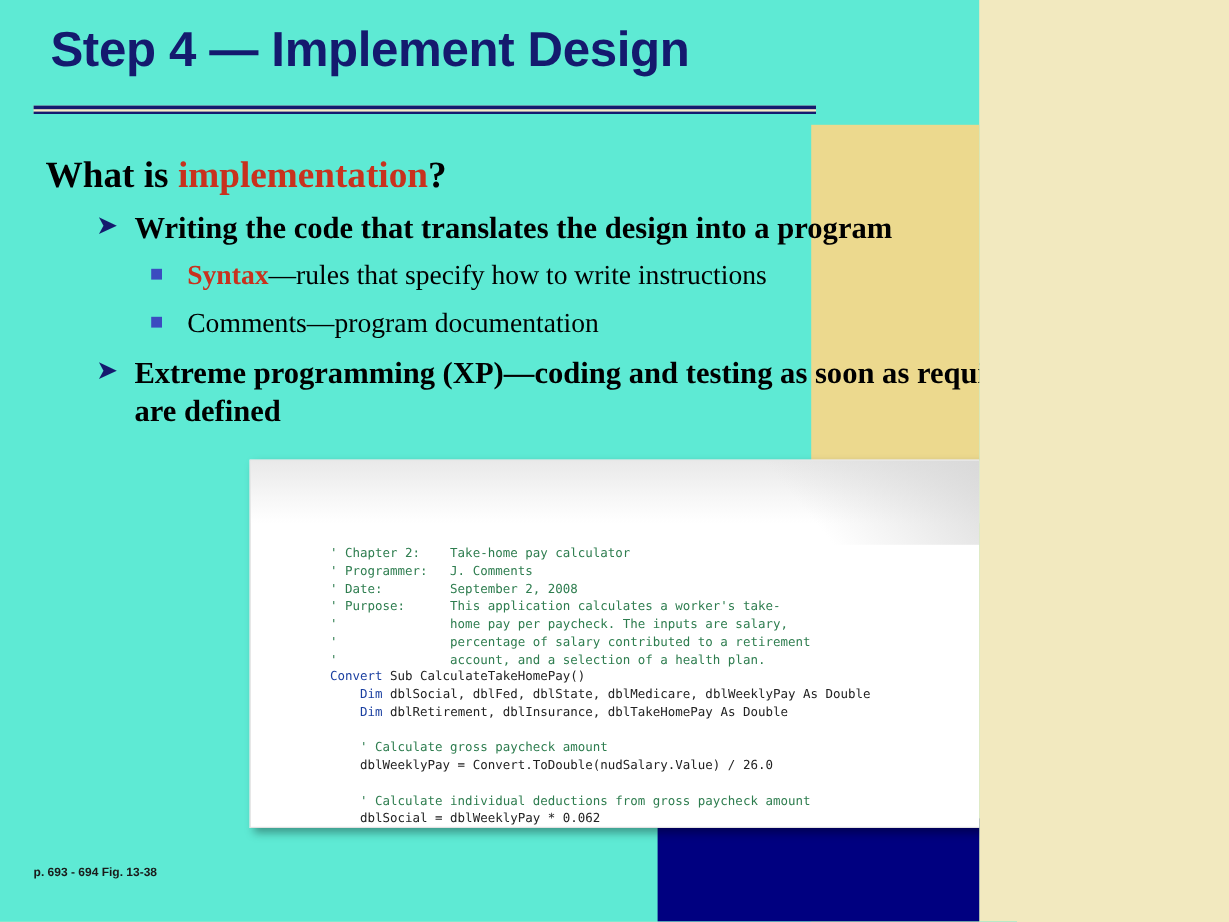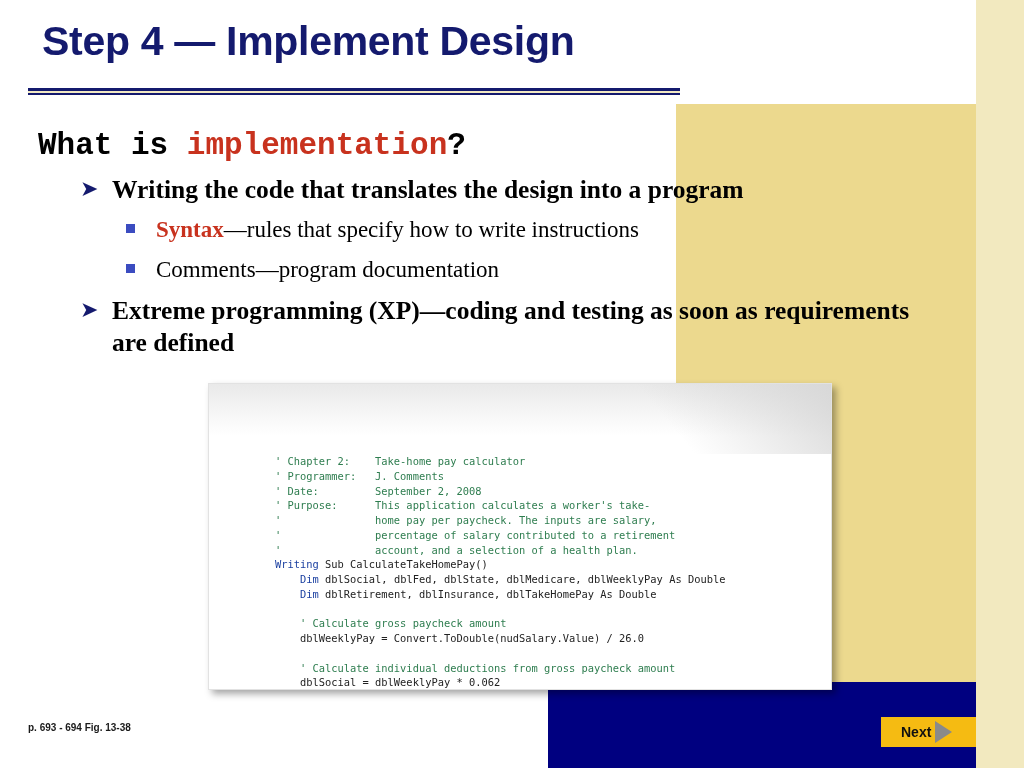--- a/index.html
+++ b/index.html
@@ -10,23 +10,23 @@
     width: 1024px;
     height: 768px;
     background: #f2e9bf;
     font-family: "Liberation Serif", serif;
     overflow: hidden;
     position: relative;
   }
   .slide {
     position: absolute;
     inset: 0;
-    width: 976px;
+    width: 816px;
     height: 768px;
-    background: #ffffff;
+    background: #5eead4;
     overflow: hidden;
   }
   
   .band-right {
     position: absolute;
     left: 676px;
     top: 104px;
     width: 348px;
     height: 664px;
     background: #ecd98e;
@@ -64,21 +64,21 @@
     background: #f2e9c4;
   }
   
   .body-block {
     position: absolute;
     left: 38px;
     top: 128px;
     width: 900px;
   }
   .q-line {
-    font-family: Liberation Mono, monospace;
+    font-family: Liberation Serif, serif;
     font-weight: bold;
     font-size: 31px;
     color: #000000;
     line-height: 1.15;
     margin-bottom: 6px;
   }
   .accent-red {
     color: #c8321e;
   }
   .lvl1 {
@@ -243,21 +243,21 @@
   <div class="code-shot">
     <div class="sheen"></div>
     <div class="sheen2"></div>
     <div class="code-text"><span class="c-comment">' Chapter 2:    Take-home pay calculator</span>
 <span class="c-comment">' Programmer:   J. Comments</span>
 <span class="c-comment">' Date:         September 2, 2008</span>
 <span class="c-comment">' Purpose:      This application calculates a worker's take-</span>
 <span class="c-comment">'               home pay per paycheck. The inputs are salary,</span>
 <span class="c-comment">'               percentage of salary contributed to a retirement</span>
 <span class="c-comment">'               account, and a selection of a health plan.</span>
-<span class="c-plain"></span><span class="c-kw">Writing</span><span class="c-plain"> Sub CalculateTakeHomePay()</span>
+<span class="c-plain"></span><span class="c-kw">Convert</span><span class="c-plain"> Sub CalculateTakeHomePay()</span>
 <span class="c-plain">    </span><span class="c-kw">Dim</span><span class="c-plain"> dblSocial, dblFed, dblState, dblMedicare, dblWeeklyPay As Double</span>
 <span class="c-plain">    </span><span class="c-kw">Dim</span><span class="c-plain"> dblRetirement, dblInsurance, dblTakeHomePay As Double</span>
 <span class="c-plain"></span>
 <span class="c-comment">    ' Calculate gross paycheck amount</span>
 <span class="c-plain">    dblWeeklyPay = Convert.ToDouble(nudSalary.Value) / 26.0</span>
 <span class="c-plain"></span>
 <span class="c-comment">    ' Calculate individual deductions from gross paycheck amount</span>
 <span class="c-plain">    dblSocial = dblWeeklyPay * 0.062</span>
 
 

